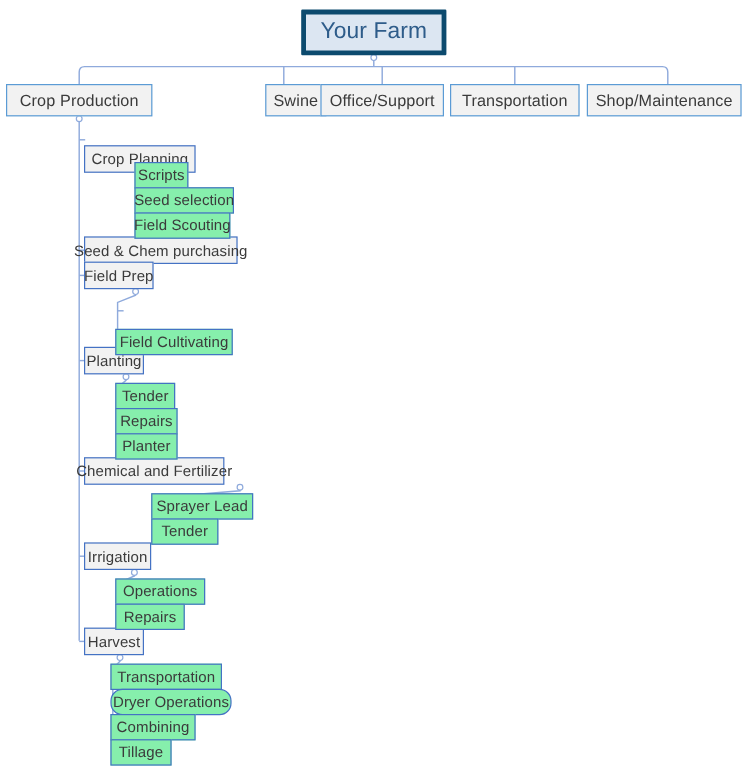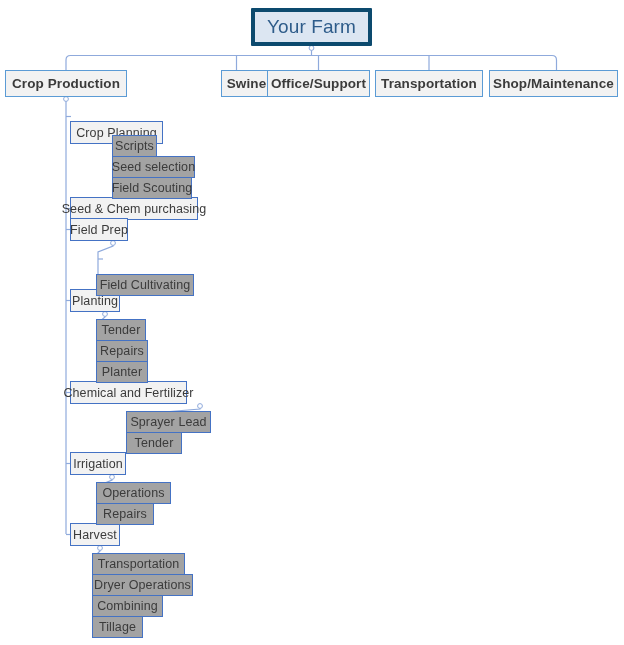--- a/index.html
+++ b/index.html
@@ -47,31 +47,30 @@
     color: #2E5C8A;
     font-size: 19px;
     padding: 0 14px;
     border-radius: 1px;
   }
   .node.level1 {
     border: 1.6px solid #5B9BD5;
     background: #F2F2F2;
     font-size: 13.5px;
     padding: 0 8px;
-    font-weight: bold;
   }
   .node.level2 {
     border: 1.4px solid #4472C4;
     background: #F2F2F2;
     font-size: 12.5px;
     padding: 0 6px;
   }
   .node.level3 {
     border: 1.4px solid #4472C4;
-    background: #a3a3a3;
+    background: #86efac;
     font-size: 12.5px;
     padding: 0 6px;
     text-align: center;
   }
 </style>
 </head>
 <body>
 
 <div id="chart-root">
 
@@ -212,21 +211,21 @@
   <div class="node level3" style="left:96px; top:482px; width:75px; height:22px;">
     <span>Operations</span>
   </div>
   <div class="node level3" style="left:96px; top:503px; width:58px; height:22px;">
     <span>Repairs</span>
   </div>
 
   <div class="node level3" style="left:92px; top:553px; width:93px; height:22px;">
     <span>Transportation</span>
   </div>
-  <div class="node level3" style="left:92px; top:574px; width:101px; height:22px;">
+  <div class="node level3" style="left:92px; top:574px; width:101px; height:22px;border-radius:10px;">
     <span>Dryer Operations</span>
   </div>
   <div class="node level3" style="left:92px; top:595px; width:71px; height:22px;">
     <span>Combining</span>
   </div>
   <div class="node level3" style="left:92px; top:616px; width:51px; height:22px;">
     <span>Tillage</span>
   </div>
 
 </div>

